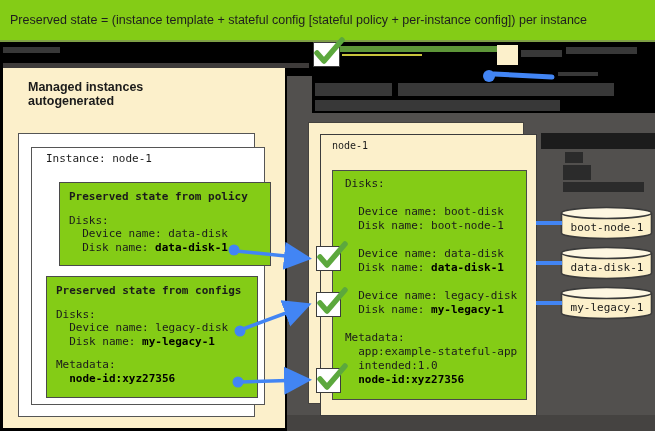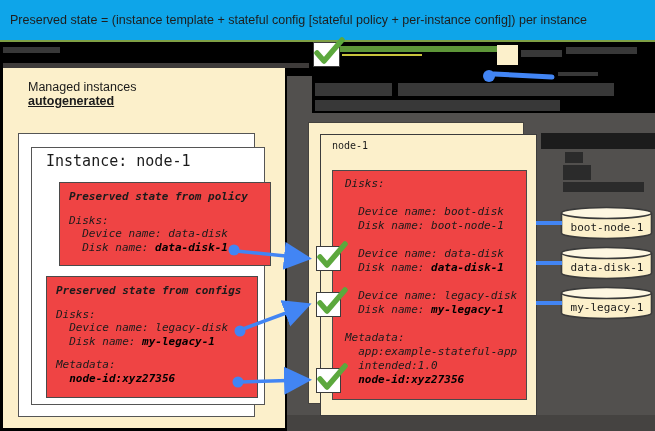--- a/index.html
+++ b/index.html
@@ -4,35 +4,35 @@
 <style>
   html,body{margin:0;padding:0;background:#000;}
   #stage{position:relative;width:655px;height:431px;background:#000;overflow:hidden;
          font-family:"Liberation Sans",sans-serif;}
   .abs{position:absolute;}
   .mono{font-family:"DejaVu Sans Mono",monospace;color:#1b1b1b;}
   .line{white-space:pre;font-size:11px;line-height:14px;height:14px;}
   .line13{white-space:pre;font-size:11px;line-height:13.5px;height:13.5px;}
   .gap14{height:14px;}
   .gap10{height:10px;}
-  .codebox{background:#ef4444;border:1.3px solid #4a4a4a;box-sizing:border-box;font-style:italic;}
+  .codebox{background:#84cc16;border:1.3px solid #4a4a4a;box-sizing:border-box;}
   .card{background:#ffffff;border:1.3px solid #555555;box-sizing:border-box;}
   .creamcard{background:#FCF0CB;box-sizing:border-box;}
   b{font-weight:bold;color:#000;}
   .checkbox{background:#fff;border:1.5px solid #3c3c3c;box-sizing:border-box;width:25px;height:25px;}
   .checksvg{position:absolute;left:-3px;top:-9px;overflow:visible;pointer-events:none;}
   .redact{background:#383838;}
   .bannertxt{font-size:12.5px;color:#1e1e1e;line-height:40px;padding-left:10px;white-space:nowrap;}
 </style>
 </head>
 <body>
 
 <div id="stage">
 
-  <div class="abs" style="left:0;top:0;width:655px;height:40px;background:#0ea5e9;">
+  <div class="abs" style="left:0;top:0;width:655px;height:40px;background:#84cc16;">
     <div class="bannertxt">Preserved state = (instance template + stateful config [stateful policy + per-instance config]) per instance</div>
   </div>
   <div class="abs" style="left:0;top:40px;width:655px;height:2px;background:#7FA046;"></div>
 
   <div class="abs redact" style="left:3px;top:47px;width:57px;height:6px;"></div>
   <div class="abs" style="left:3px;top:63px;width:306px;height:5px;background:#3e3b3a;"></div>
 
   <div class="abs" style="left:340px;top:46px;width:157px;height:6px;background:#5E9638;"></div>
   <div class="abs" style="left:342px;top:54px;width:80px;height:2px;background:#C8C33C;"></div>
   <div class="abs checkbox" style="left:313px;top:42px;width:27px;">
@@ -52,27 +52,27 @@
   <div class="abs redact" style="left:398px;top:83px;width:216px;height:13px;"></div>
   <div class="abs redact" style="left:315px;top:100px;width:245px;height:11px;"></div>
 
   <div class="abs" style="left:541px;top:133px;width:114px;height:16px;background:#1c1c1c;"></div>
   <div class="abs" style="left:565px;top:152px;width:18px;height:11px;background:#2b2b2b;"></div>
   <div class="abs" style="left:563px;top:165px;width:28px;height:15px;background:#2b2b2b;"></div>
   <div class="abs" style="left:563px;top:182px;width:81px;height:10px;background:#2b2b2b;"></div>
 
   <div class="abs creamcard" style="left:3px;top:68px;width:282px;height:360px;"></div>
   <div class="abs" style="left:28px;top:81px;font-size:12.5px;line-height:13.5px;color:#1b1b1b;">
-    <div style="font-weight:normal;">Managed instances</div>
-    <div style="font-weight:bold;text-decoration:underline;">autogenerated</div>
+    <div style="font-weight:bold;">Managed instances</div>
+    <div style="font-weight:bold;">autogenerated</div>
   </div>
 
   <div class="abs card" style="left:18px;top:133px;width:237px;height:284px;"></div>
   <div class="abs card" style="left:31px;top:147px;width:234px;height:258px;"></div>
-  <div class="abs mono" style="left:46px;top:152px;font-size:15px;">Instance: node-1</div>
+  <div class="abs mono" style="left:46px;top:152px;font-size:11px;">Instance: node-1</div>
 
   <div class="abs codebox mono" style="left:59px;top:182px;width:212px;height:84px;padding:7px 0 0 9px;">
     <div class="line13" style="font-weight:bold;">Preserved state from policy</div>
     <div class="gap10"></div>
     <div class="line13">Disks:</div>
     <div class="line13">  Device name: data-disk</div>
     <div class="line13"><span>  Disk name: </span><b>data-disk-1</b></div>
   </div>
 
   <div class="abs codebox mono" style="left:46px;top:276px;width:212px;height:122px;padding:7px 0 0 9px;">

